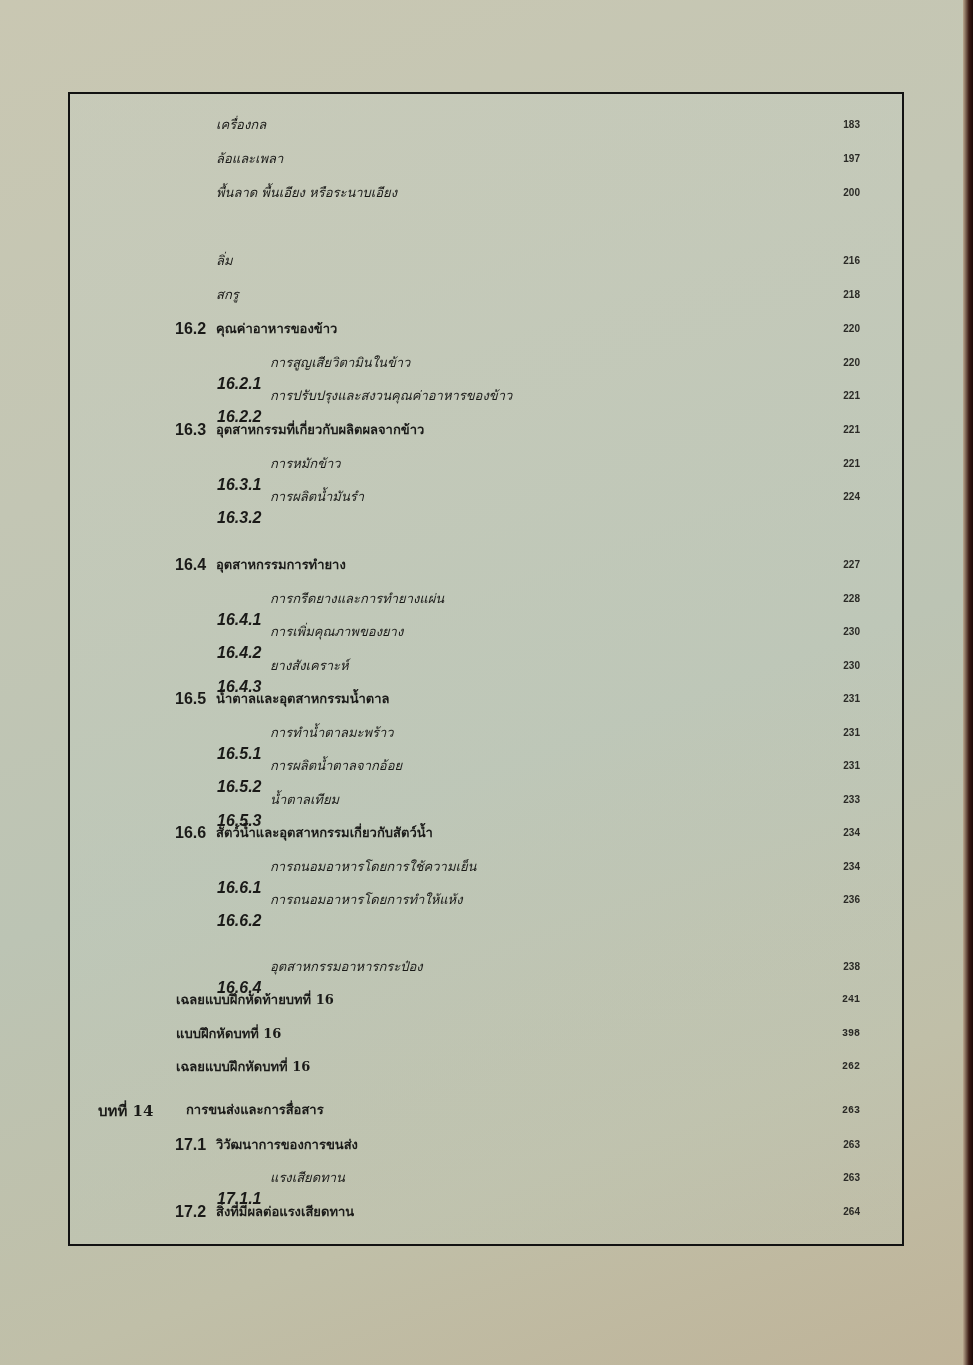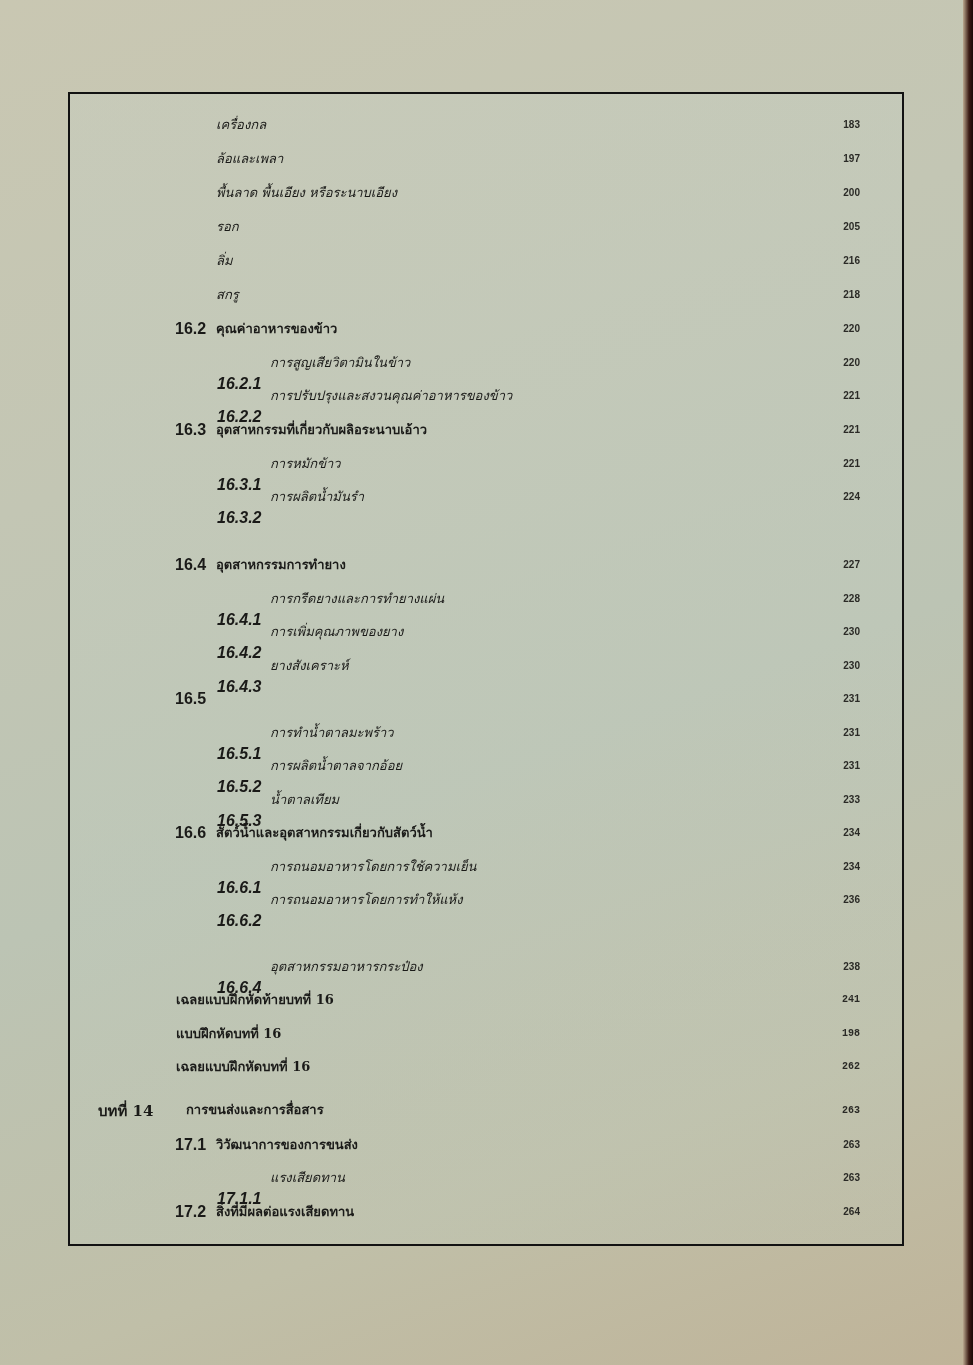--- a/index.html
+++ b/index.html
@@ -56,24 +56,20 @@
     <span class="page">183</span>
   </div>
   <div class="row lvl0" style="top:50px">
     <span class="label">ล้อและเพลา</span>
     <span class="page">197</span>
   </div>
   <div class="row lvl0" style="top:84px">
     <span class="label">พื้นลาด พื้นเอียง หรือระนาบเอียง</span>
     <span class="page">200</span>
   </div>
-  <div class="row lvl0" style="top:118px">
-    <span class="label">รอก</span>
-    <span class="page">205</span>
-  </div>
   <div class="row lvl0" style="top:152px">
     <span class="label">ลิ่ม</span>
     <span class="page">216</span>
   </div>
   <div class="row lvl0" style="top:186px">
     <span class="label">สกรู</span>
     <span class="page">218</span>
   </div>
 
   <div class="row lvl1" style="top:220px">
@@ -87,21 +83,21 @@
     <span class="page">220</span>
   </div>
   <div class="row lvl2" style="top:287px">
     <span class="num">16.2.2</span>
     <span class="label">การปรับปรุงและสงวนคุณค่าอาหารของข้าว</span>
     <span class="page">221</span>
   </div>
 
   <div class="row lvl1" style="top:321px">
     <span class="num">16.3</span>
-    <span class="label">อุตสาหกรรมที่เกี่ยวกับผลิอระนาบเอ้าว</span>
+    <span class="label">อุตสาหกรรมที่เกี่ยวกับผลิตผลจากข้าว</span>
     <span class="page">221</span>
   </div>
   <div class="row lvl2" style="top:355px">
     <span class="num">16.3.1</span>
     <span class="label">การหมักข้าว</span>
     <span class="page">221</span>
   </div>
   <div class="row lvl2" style="top:388px">
     <span class="num">16.3.2</span>
     <span class="label">การผลิตน้ำมันรำ</span>
@@ -124,20 +120,21 @@
     <span class="page">230</span>
   </div>
   <div class="row lvl2" style="top:557px">
     <span class="num">16.4.3</span>
     <span class="label">ยางสังเคราะห์</span>
     <span class="page">230</span>
   </div>
 
   <div class="row lvl1" style="top:590px">
     <span class="num">16.5</span>
+    <span class="label">น้ำตาลและอุตสาหกรรมน้ำตาล</span>
     <span class="page">231</span>
   </div>
   <div class="row lvl2" style="top:624px">
     <span class="num">16.5.1</span>
     <span class="label">การทำน้ำตาลมะพร้าว</span>
     <span class="page">231</span>
   </div>
   <div class="row lvl2" style="top:657px">
     <span class="num">16.5.2</span>
     <span class="label">การผลิตน้ำตาลจากอ้อย</span>
@@ -169,21 +166,21 @@
     <span class="label">อุตสาหกรรมอาหารกระป๋อง</span>
     <span class="page">238</span>
   </div>
 
   <div class="row lvlx" style="top:891px">
     <span class="label">เฉลยแบบฝึกหัดท้ายบทที่ 16</span>
     <span class="page">241</span>
   </div>
   <div class="row lvlx" style="top:925px">
     <span class="label">แบบฝึกหัดบทที่ 16</span>
-    <span class="page">198</span>
+    <span class="page">398</span>
   </div>
   <div class="row lvlx" style="top:958px">
     <span class="label">เฉลยแบบฝึกหัดบทที่ 16</span>
     <span class="page">262</span>
   </div>
 
   <div class="row lvlc" style="top:1002px">
     <span class="num">บทที่ 14</span>
     <span class="label">การขนส่งและการสื่อสาร</span>
     <span class="page">263</span>

